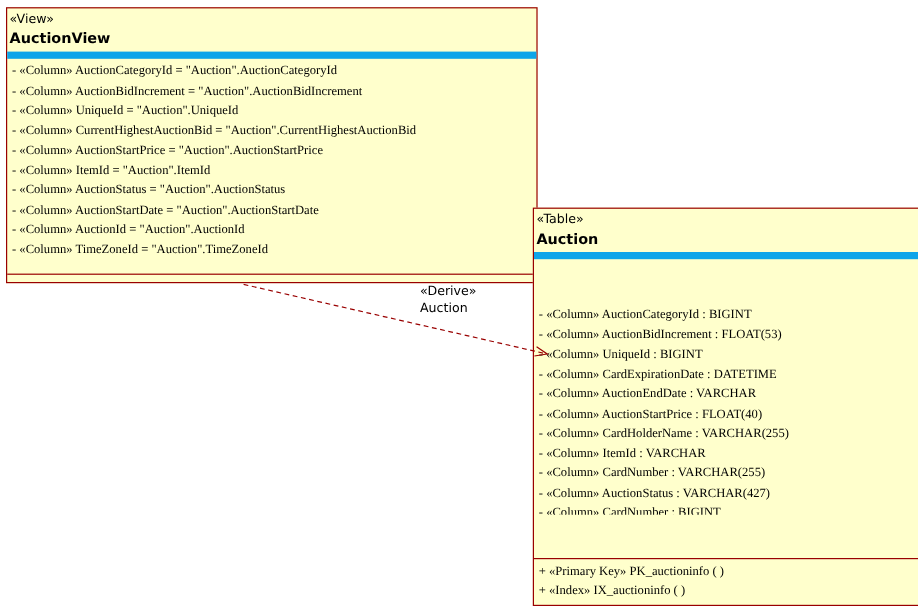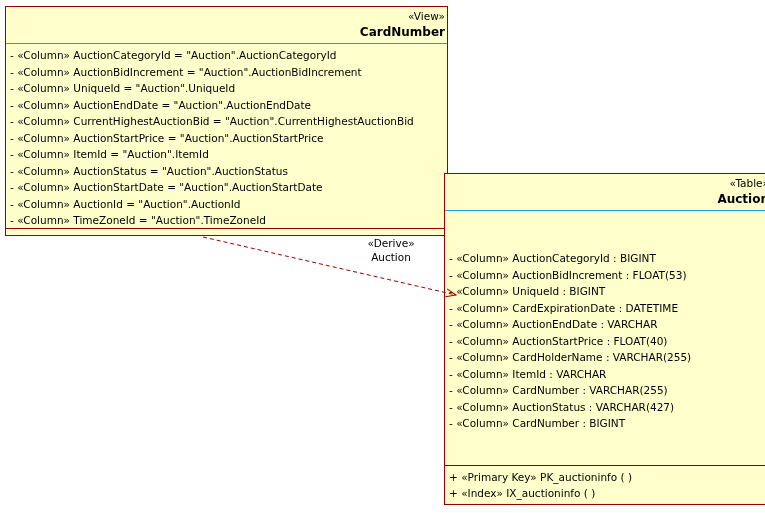--- a/index.html
+++ b/index.html
@@ -15,38 +15,39 @@
   .entity {
     position: absolute;
     box-sizing: border-box;
     background: #FFFFCC;
     border: 1px solid #990000;
     display: flex;
     flex-direction: column;
     color: #000000;
   }
   .entity-header {
-    border-bottom: 1px solid #0ea5e9;
-    text-align: right;
+    border-bottom: 6px solid #0ea5e9;
+    text-align: left;
     padding: 2px 2px 3px 2px;
     flex: 0 0 auto;
   }
   .stereotype { font-size: 10.5px; line-height: 15px; color: #000000; }
   .entity-name { font-size: 12px; line-height: 16px; font-weight: bold; color: #000000; }
 
   .rows {
     flex: 1 1 auto;
     padding: 3px 2px 0 4px;
     font-size: 10.5px;
     overflow: hidden;
   }
   .row {
     height: 16.5px;
     line-height: 16.5px;
     white-space: nowrap;
+    font-family: Liberation Serif, serif;
   }
   .empty-compartment {
     flex: 0 0 auto;
     height: 6px;
     border-top: 1px solid #990000;
   }
   .keys-compartment {
     flex: 0 0 auto;
     border-top: 1px solid #990000;
     padding: 3px 14px 3px 4px;
@@ -55,41 +56,40 @@
   .keys-compartment .row { height: 16px; line-height: 16px; }
 
   #view-entity  { left: 5px;   top: 6px;   width: 443px; height: 230px; }
   #table-entity { left: 444px; top: 173px; width: 328px; height: 332px; gap: 36px; }
 
   .connector-svg { position: absolute; left: 0; top: 0; }
 
   .connector-label {
     position: absolute;
     left: 350px; top: 236px; width: 82px;
-    text-align: center;
+    text-align: left;
     font-size: 10.5px;
     line-height: 14px;
     color: #000000;
   }
 </style>
 </head>
 <body>
 
 <div class="canvas">
 
   <div class="entity" id="view-entity">
     <div class="entity-header">
       <div class="stereotype">«View»</div>
-      <div class="entity-name">CardNumber</div>
+      <div class="entity-name">AuctionView</div>
     </div>
     <div class="rows">
       <div class="row">- «Column» AuctionCategoryId = "Auction".AuctionCategoryId</div>
       <div class="row">- «Column» AuctionBidIncrement = "Auction".AuctionBidIncrement</div>
       <div class="row">- «Column» UniqueId = "Auction".UniqueId</div>
-      <div class="row">- «Column» AuctionEndDate = "Auction".AuctionEndDate</div>
       <div class="row">- «Column» CurrentHighestAuctionBid = "Auction".CurrentHighestAuctionBid</div>
       <div class="row">- «Column» AuctionStartPrice = "Auction".AuctionStartPrice</div>
       <div class="row">- «Column» ItemId = "Auction".ItemId</div>
       <div class="row">- «Column» AuctionStatus = "Auction".AuctionStatus</div>
       <div class="row">- «Column» AuctionStartDate = "Auction".AuctionStartDate</div>
       <div class="row">- «Column» AuctionId = "Auction".AuctionId</div>
       <div class="row">- «Column» TimeZoneId = "Auction".TimeZoneId</div>
     </div>
     <div class="empty-compartment"></div>
   </div>

